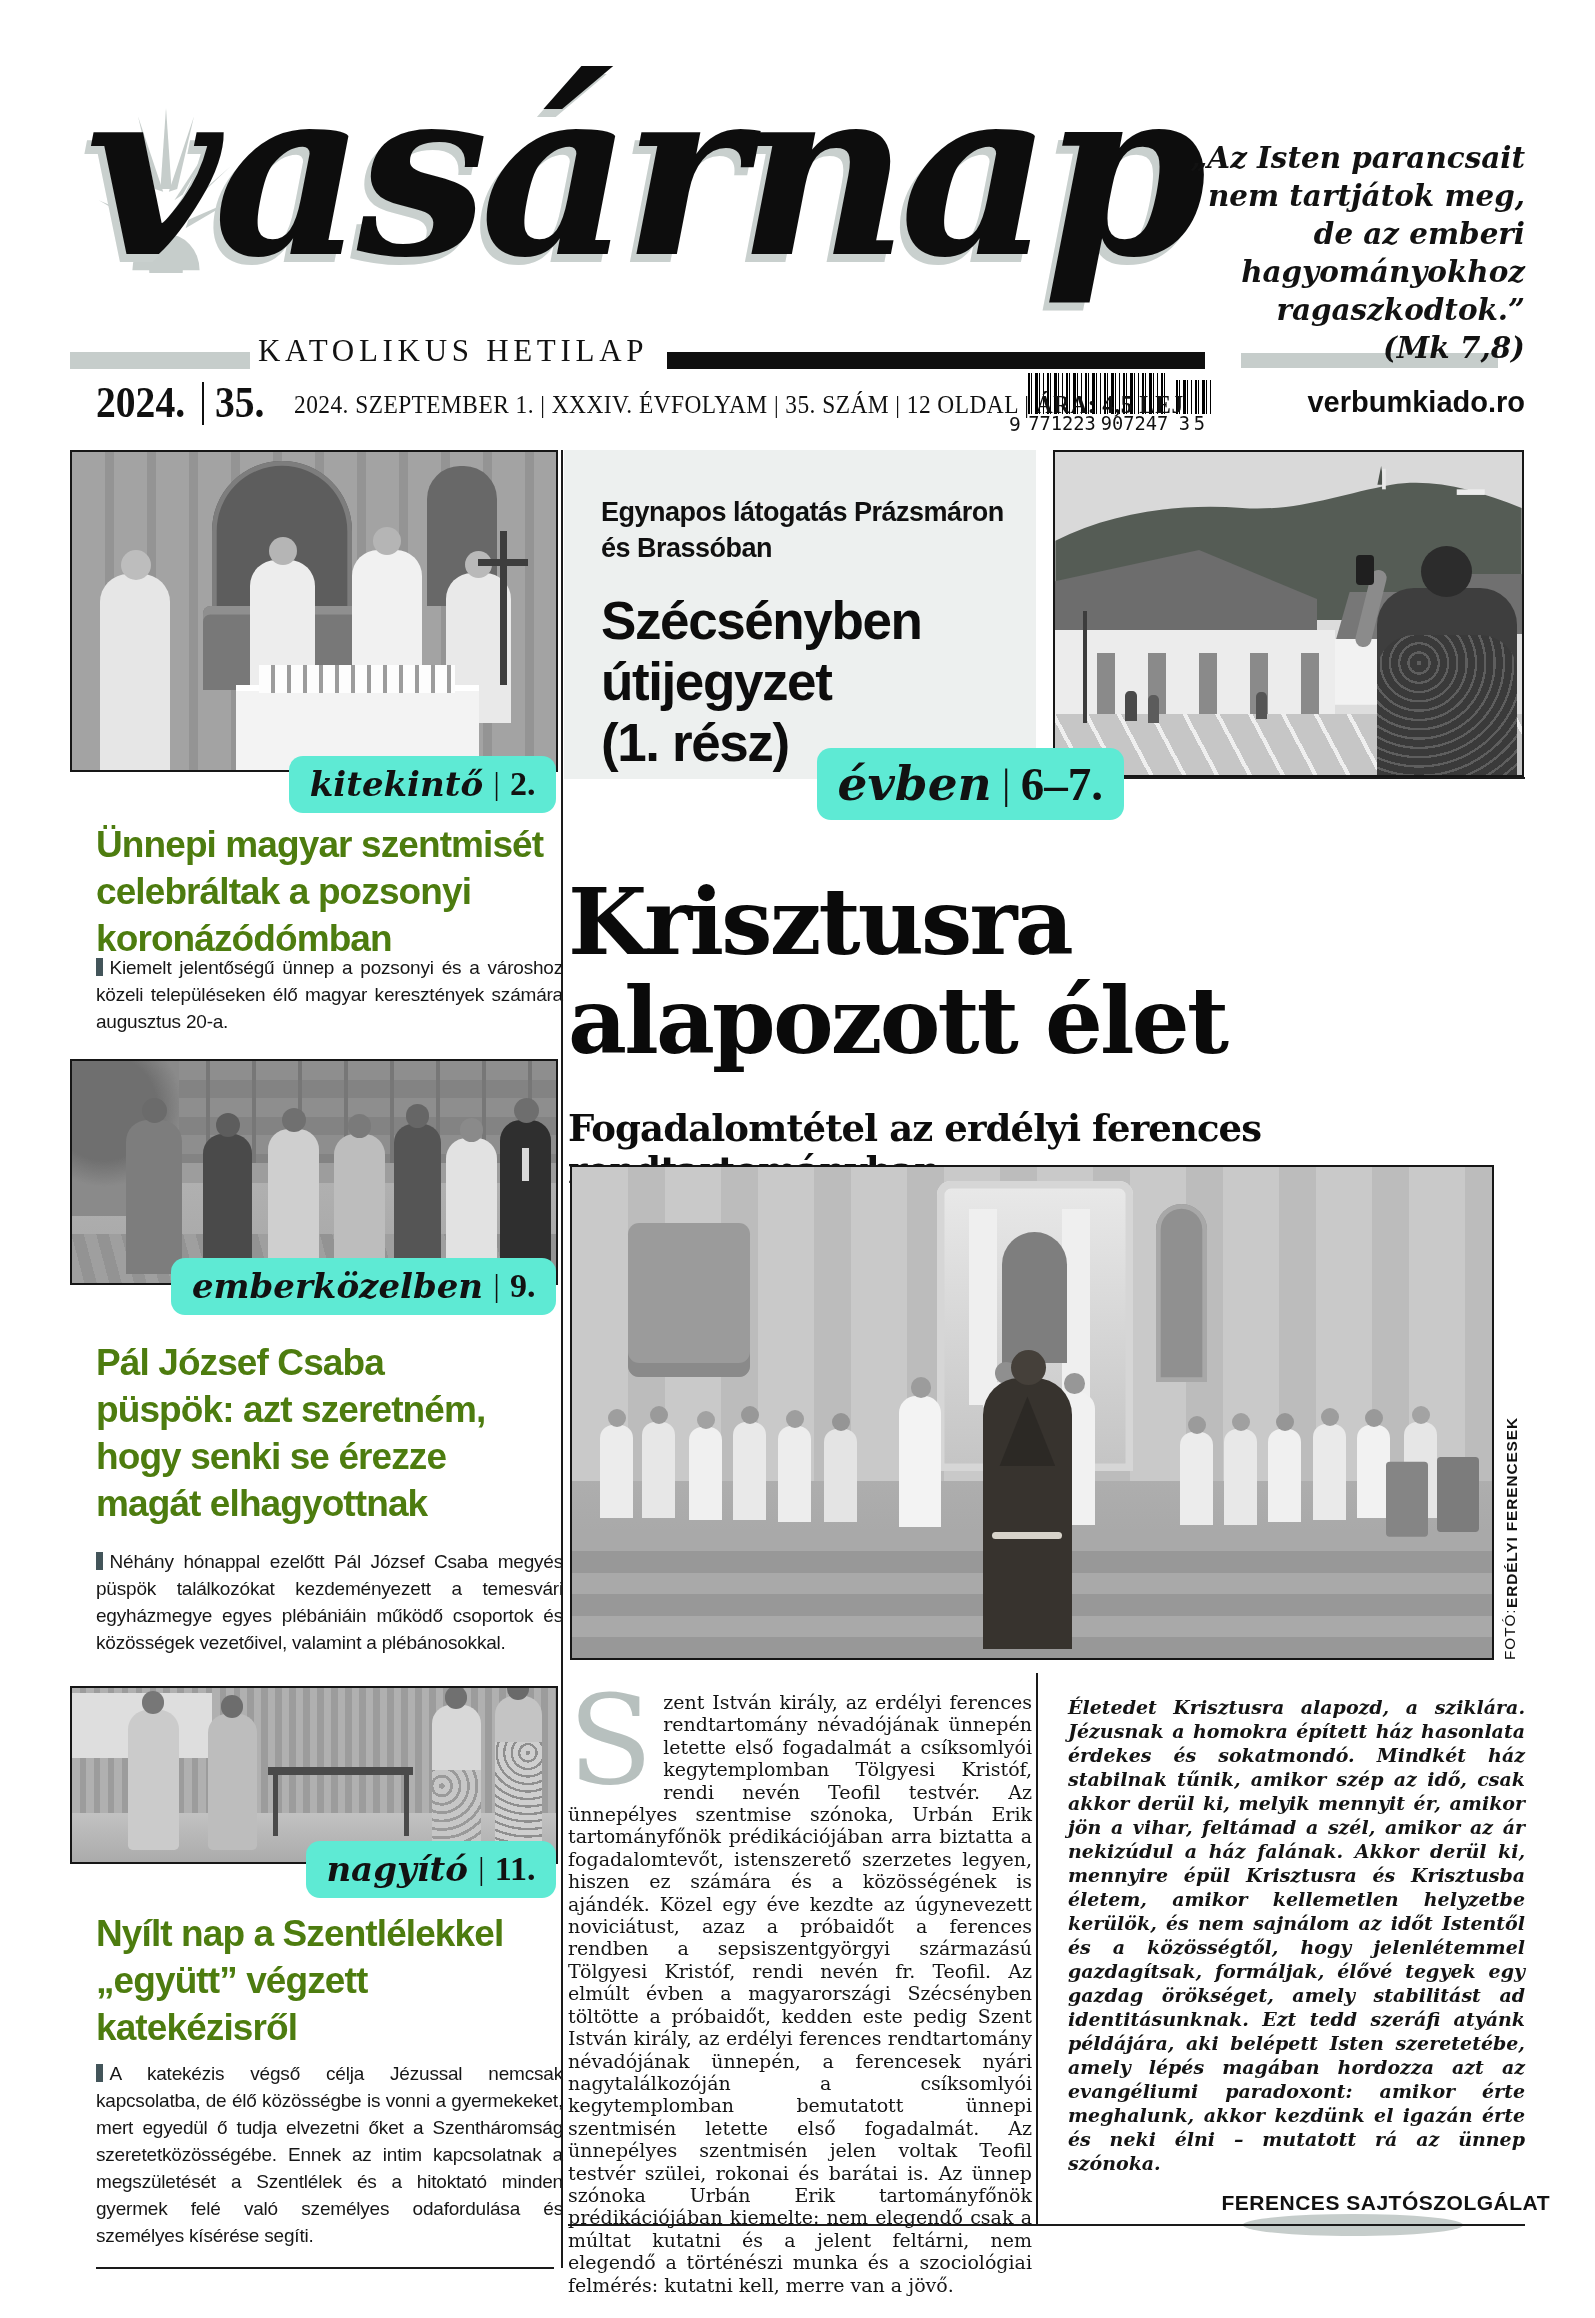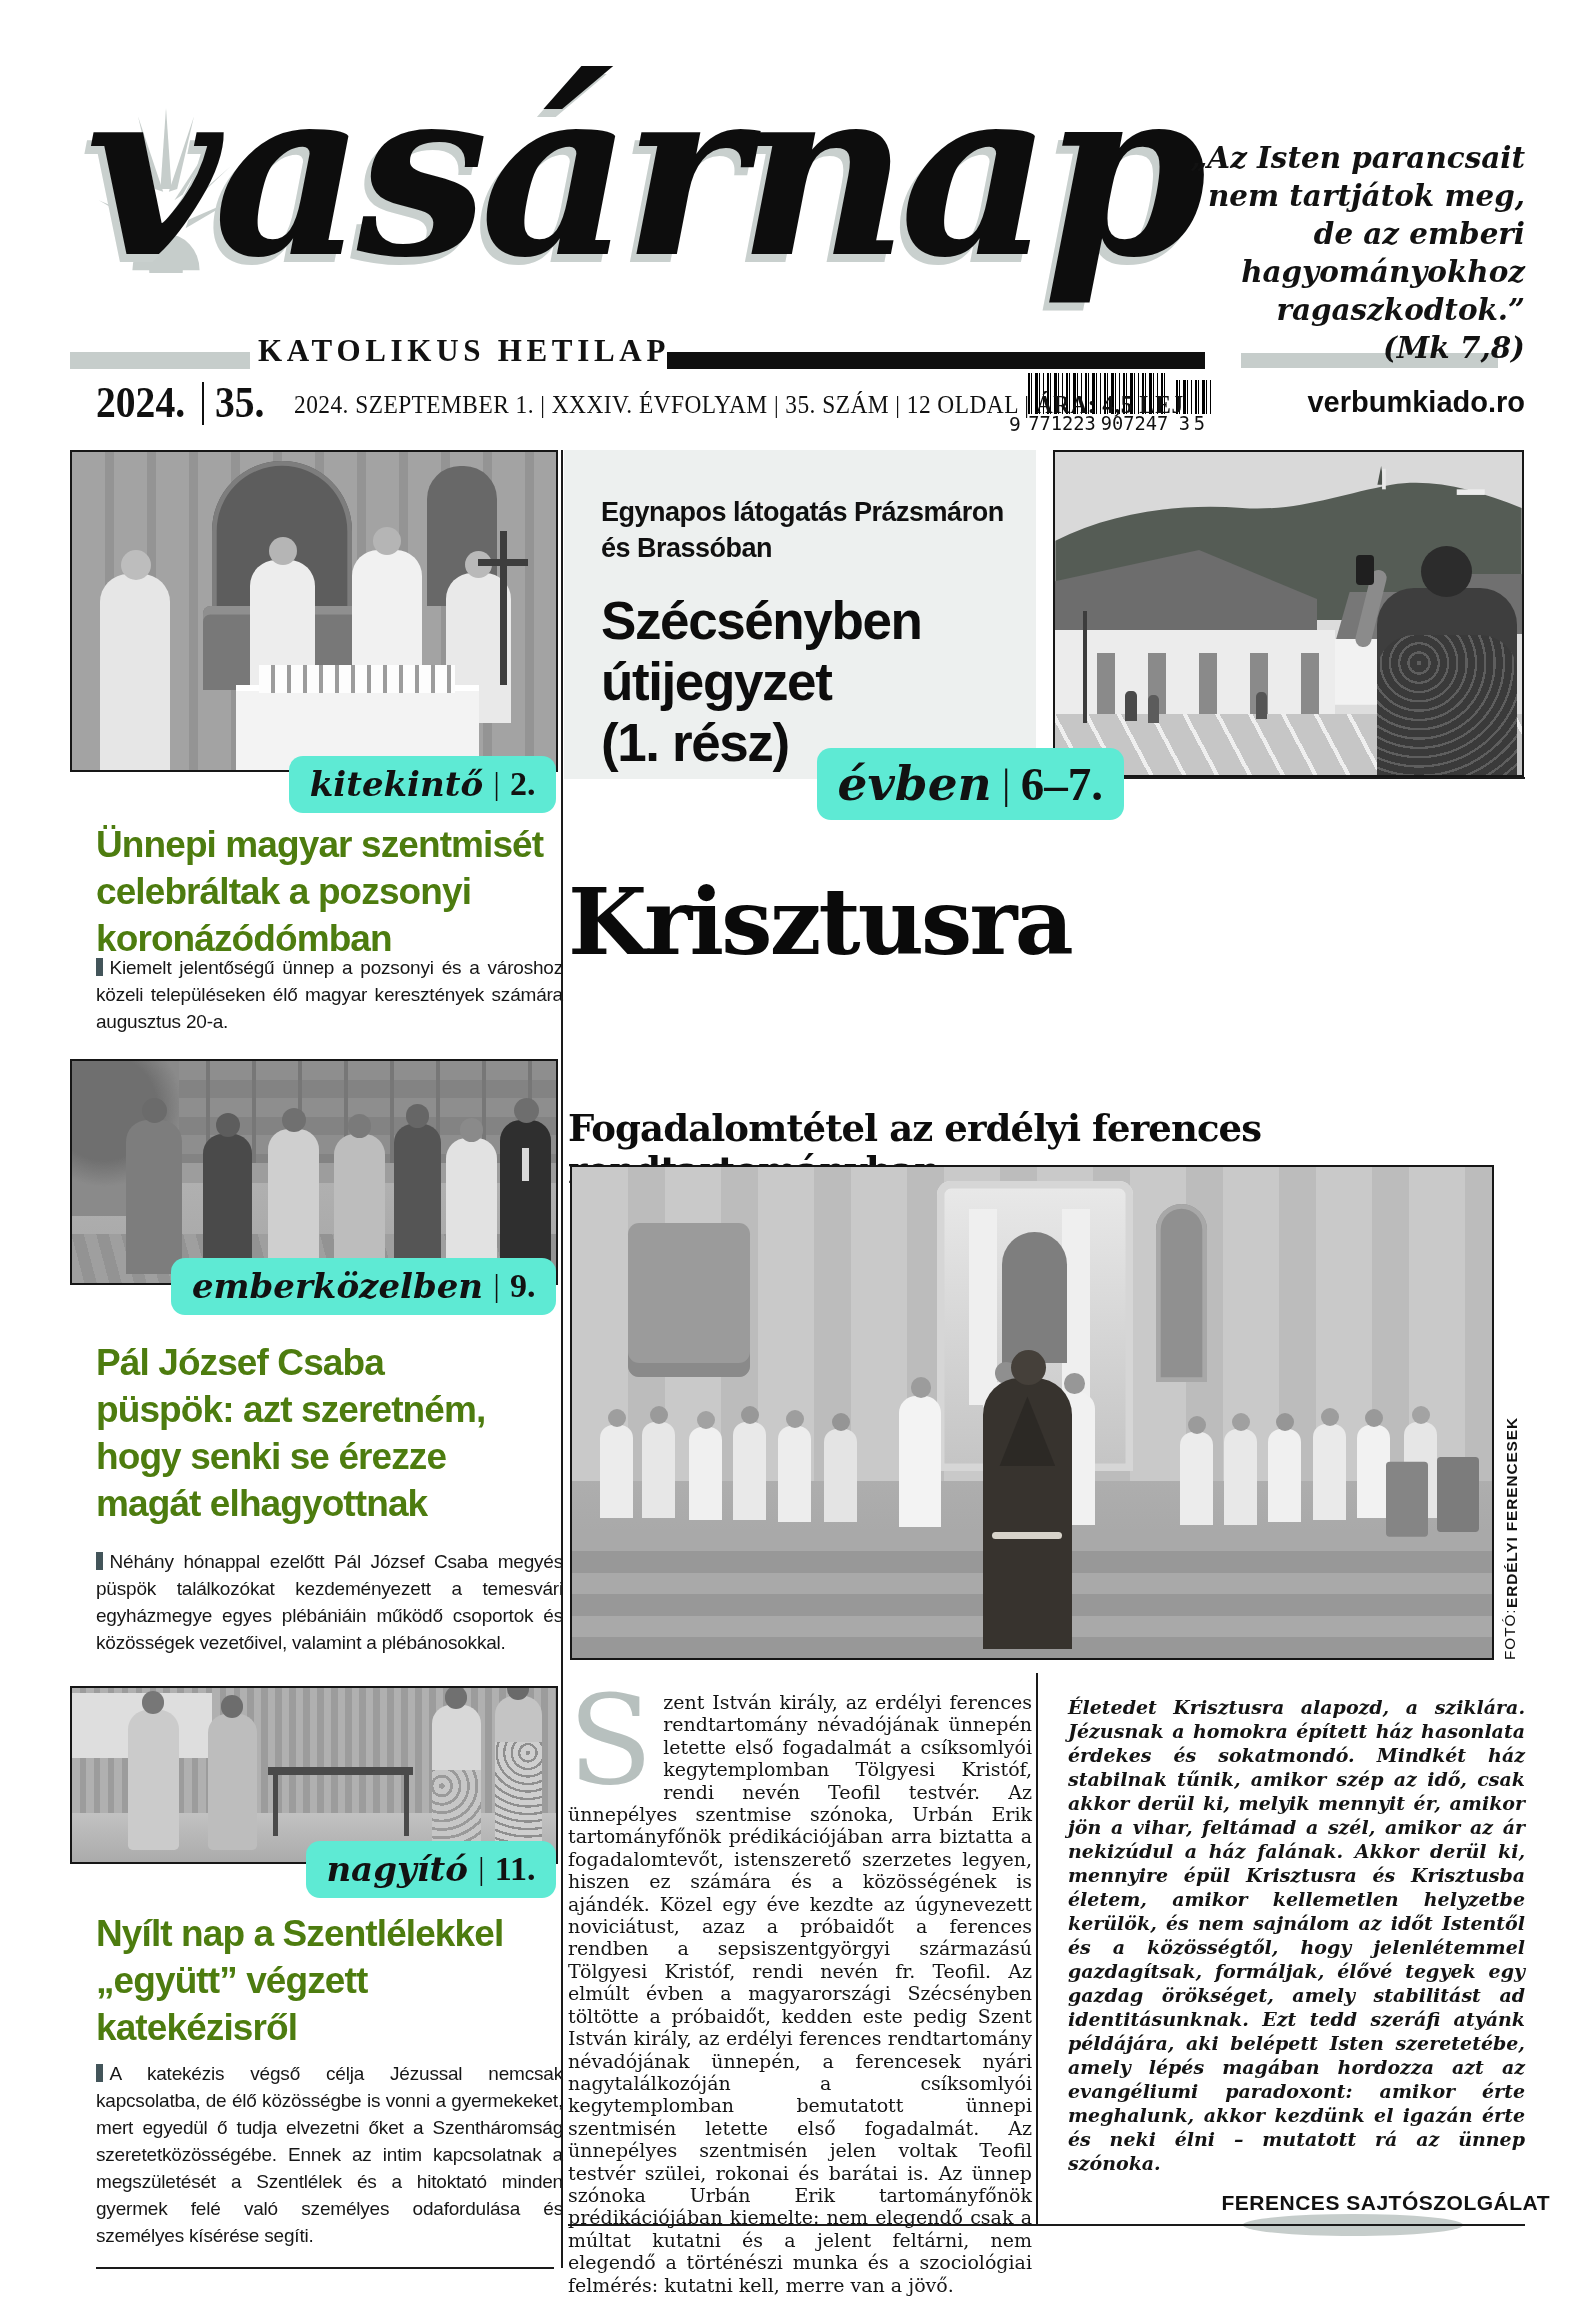--- a/index.html
+++ b/index.html
@@ -8,21 +8,21 @@
     font-family:"DejaVu Serif",serif;color:#111;overflow:hidden;
   }
   .abs{position:absolute;}
 
   
   .logo{
     left:86px;top:55px;font-family:"DejaVu Serif",serif;font-style:italic;font-weight:bold;
     font-size:234px;line-height:1;letter-spacing:-8.4px;color:#0d0d0d;
     text-shadow:-6.5px 7.5px 0 #c9d0ce;white-space:nowrap;
   }
-  .tagline{left:258px;top:333px;font-family:"Liberation Serif",serif;font-weight:bold;
+  .tagline{left:258px;top:333px;font-family:"Liberation Serif",serif;font-weight:normal;
     font-size:31px;letter-spacing:4.7px;color:#121212;}
   .bar{height:17px;top:352px;}
   .bar-gray-l{left:70px;width:180px;background:#c6cdcb;}
   .bar-black{left:667px;width:538px;background:#0f0f0f;}
   .bar-gray-r{left:1241px;width:257px;background:#c6cdcb;height:15px;top:353px;}
 
   .quote{left:1145px;top:139px;width:380px;text-align:right;
     font-weight:bold;font-style:italic;font-size:29.4px;line-height:38px;color:#121212;}
   .website{left:1058px;top:386px;width:467px;text-align:right;
     font-family:"Liberation Sans",sans-serif;font-weight:bold;font-size:29px;color:#0e0e0e;}
@@ -318,20 +318,21 @@
 </div>
 
 <div class="abs tag tag-fokusz" style="left:817px;top:748px;">
   <span class="t-label">évben</span>
   <span class="t-sep">|</span>
   <span class="t-page">6–7.</span>
 </div>
 
 <div class="abs main-headline">
   <div>Krisztusra</div>
+  <div>alapozott élet</div>
 </div>
 <div class="abs subhead">Fogadalomtétel az erdélyi ferences rendtartományban</div>
 
 <div class="abs photo" style="left:570px;top:1165px;width:920px;height:491px;background:linear-gradient(#cfcfcf,#b2b2b2 55%,#9d9d9d);">
   <div class="shape" style="left:0;top:0;width:100%;height:64%;background:repeating-linear-gradient(90deg,#c9c9c9 0 56px,#bcbcbc 56px 93px);"></div>
   <div class="shape" style="left:495px;top:28px;width:61px;height:196px;background:#8a8a8a;border-radius:30px 30px 0 0;box-shadow:inset 0 0 0 5.6px #a5a5a5;"></div>
   <div class="shape" style="left:584px;top:37px;width:51px;height:178px;background:#909090;border-radius:26px 26px 0 0;box-shadow:inset 0 0 0 4.7px #a8a8a8;"></div>
   <div class="shape" style="left:365px;top:14px;width:196px;height:290px;background:linear-gradient(#e9e9e9,#c4c4c4);border-radius:14px 14px 0 0;box-shadow:inset 0 0 0 7.5px #d6d6d6;"></div>
   <div class="shape" style="left:397px;top:42px;width:28px;height:196px;background:#efefef;box-shadow:93px 0 0 #efefef;"></div>
   <div class="shape" style="left:430px;top:65px;width:65px;height:131px;background:#7e7e7e;border-radius:33px 33px 0 0;"></div>

